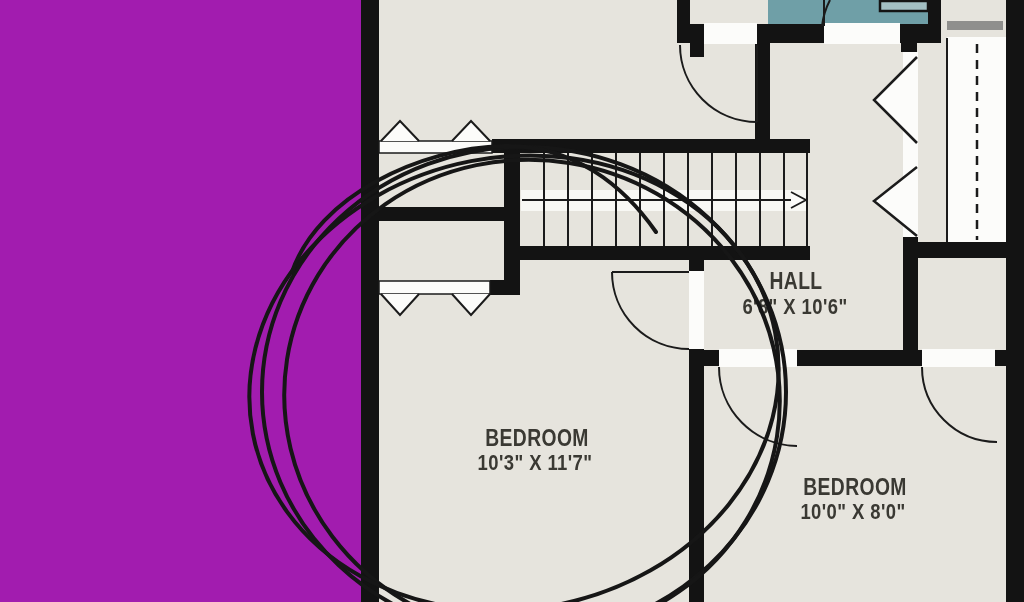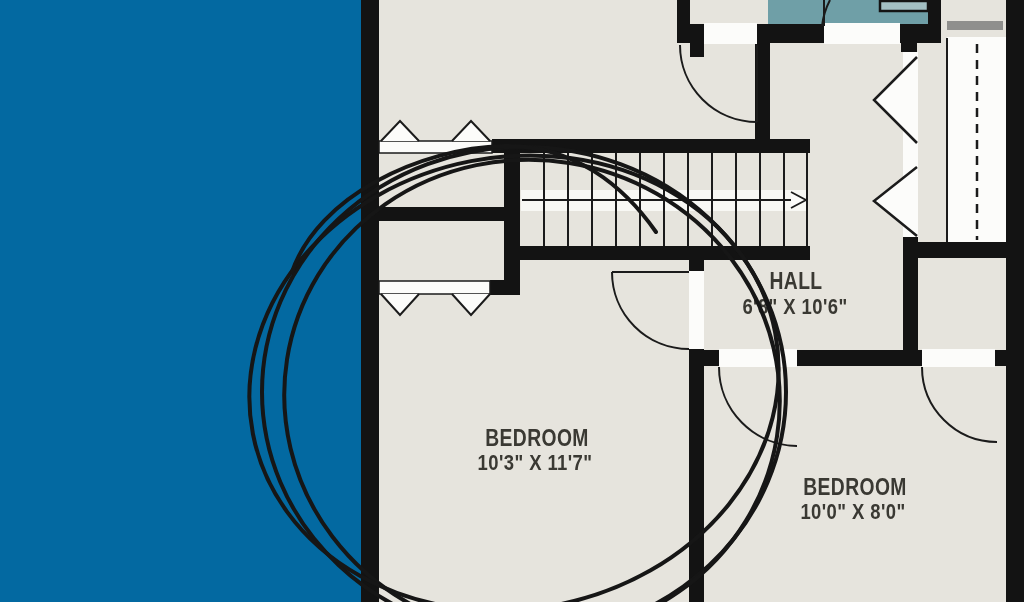--- a/index.html
+++ b/index.html
@@ -1,18 +1,18 @@
 <!DOCTYPE html>
 <html><head>
 <meta charset="utf-8">
 <style>
   html,body { margin:0; padding:0; background:#ffffff; }
   .stage {
     position:relative; width:1024px; height:602px; overflow:hidden;
-    background:#0369a1;
+    background:#a21caf;
     font-family:"Liberation Sans", sans-serif;
   }
   svg { position:absolute; left:0; top:0; display:block; }
   .room-name {
     font-family:"Liberation Sans", sans-serif;
     font-weight:700; font-size:23px; letter-spacing:0.5px; fill:#3a3933;
   }
   .room-dims {
     font-family:"Liberation Sans", sans-serif;
     font-weight:700; font-size:22px; letter-spacing:0.5px; fill:#3a3933;

